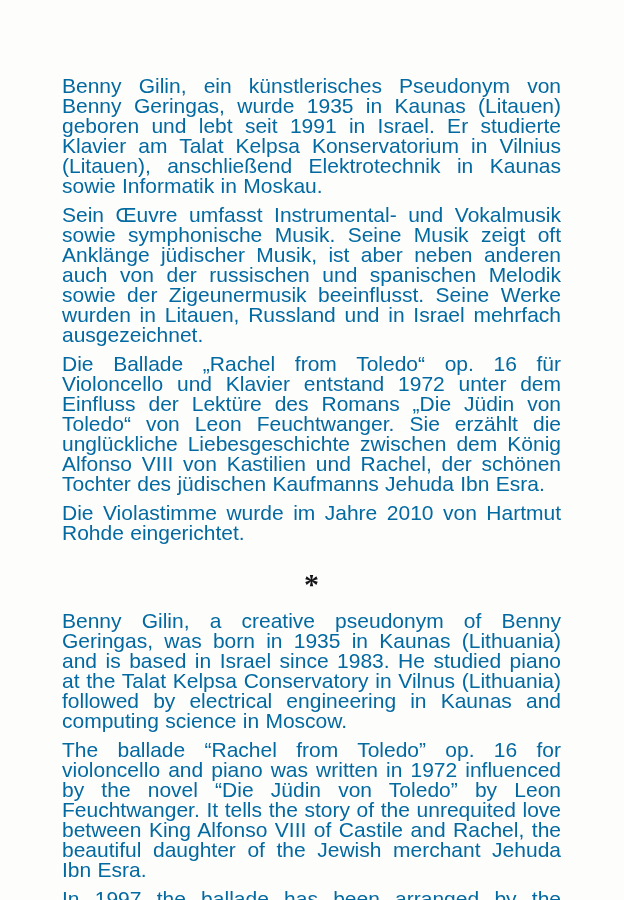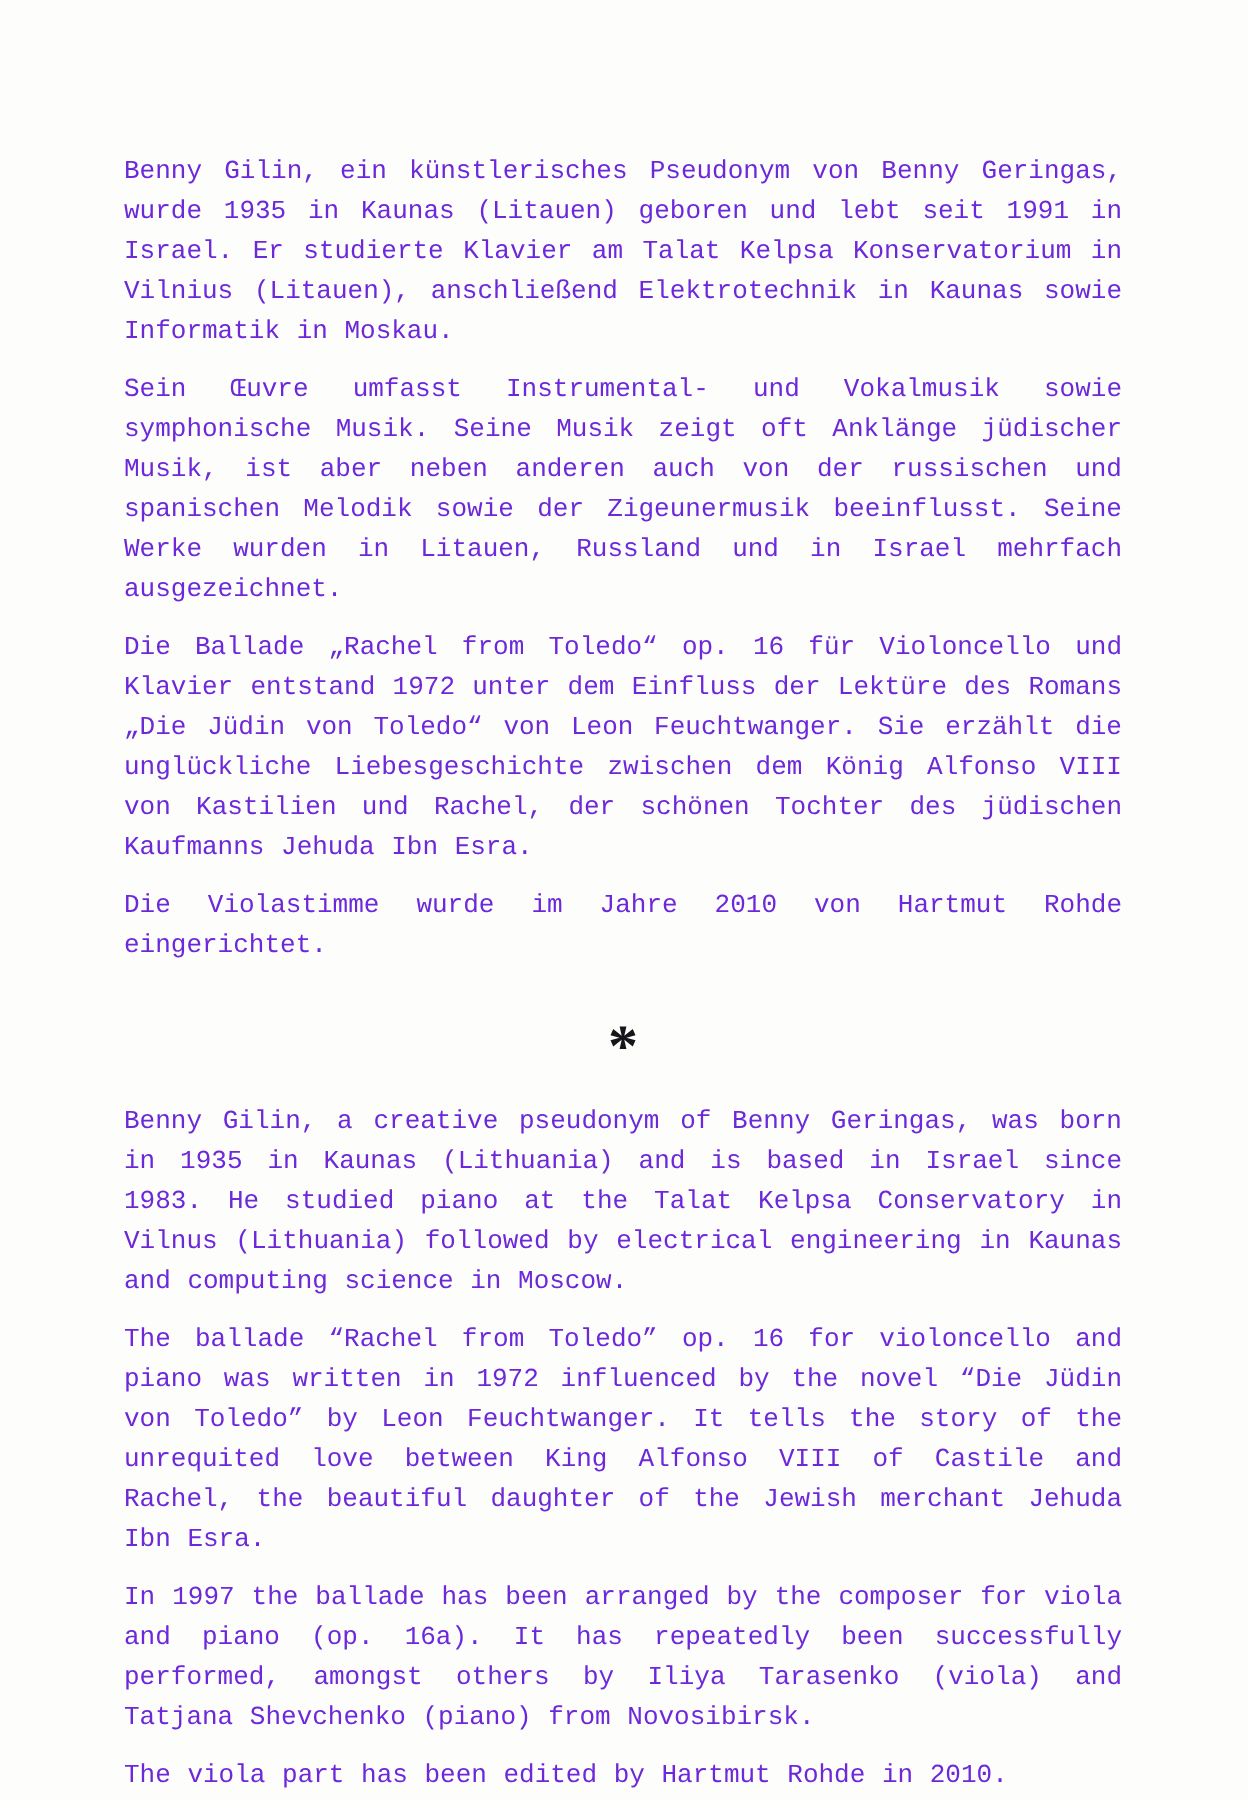--- a/index.html
+++ b/index.html
@@ -19,26 +19,26 @@
     background: #fdfdfc;
     color: #1d1d20;
   }
   .text-block {
     position: absolute;
     left: 62px;
     top: 76px;
     width: 499px;
   }
   p.para {
-    font-family: Liberation Mono, monospace;
-    font-size: 13px;
+    font-family: Liberation Sans, sans-serif;
+    font-size: 21px;
     line-height: 20px;
     text-align: justify;
     margin: 0 0 9px 0;
-    color: #6d28d9;
+    color: #0369a1;
     word-spacing: 0.5px;
   }
   .separator {
     font-family: "Liberation Serif", "DejaVu Serif", serif;
     font-weight: bold;
     font-size: 30px;
     line-height: 26px;
     text-align: center;
     margin: 28px 0 14px 0;
     color: #16161a;

